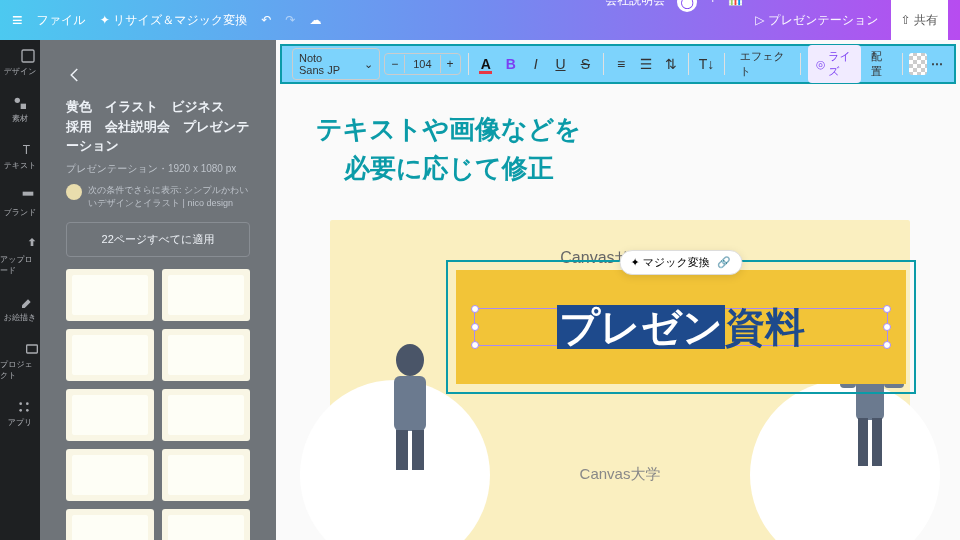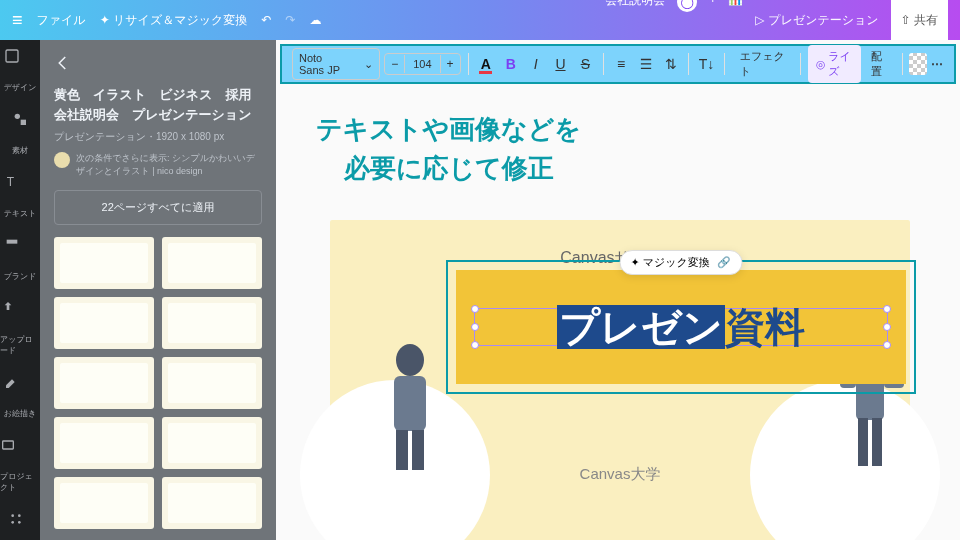--- a/index.html
+++ b/index.html
@@ -2,23 +2,23 @@
 <html><head>
 <meta charset="utf-8">
 <style>
 *{margin:0;padding:0;box-sizing:border-box;font-family:sans-serif}
 body{width:960px;height:540px;overflow:hidden;background:#fff;position:relative}
 .topbar{height:40px;background:linear-gradient(90deg,#4cc9f0,#728cf0,#b74cf0);display:flex;align-items:center;padding:0 12px;color:#fff;font-size:12px;gap:14px}
 .topbar .right{margin-left:auto;display:flex;gap:12px;}
 .topbar-btn{display:flex;align-items:center;gap:4px;opacity:.95;cursor:pointer}
 .share-btn{background:#fff;color:#555;padding:20px 10px;border-radius:4px;font-weight:500}
 .sidebar{position:absolute;left:0;top:40px;bottom:0;width:40px;background:#1a1d21;display:flex;flex-direction:column;align-items:center;padding-top:8px;gap:18px;color:#b8bcc4;font-size:8px}
-.sbitem{display:flex;flex-direction:column;align-items:flex-start;gap:18px;cursor:pointer;opacity:.8}
+.sbitem{display:flex;flex-direction:column;align-items:flex-end;gap:2px;cursor:pointer;opacity:.8}
 .sbitem svg{width:16px;height:16px;fill:#b8bcc4}
-.panel{position:absolute;left:40px;top:40px;bottom:0;width:236px;background:#252a31;color:#dfe3e8;padding:14px;font-size:12px;overflow:hidden}
+.panel{position:absolute;left:40px;top:40px;bottom:0;width:236px;background:#252a31;color:#dfe3e8;padding:26px;font-size:12px;overflow:hidden}
 .panel .back{width:18px;height:18px;fill:#dfe3e8;margin-bottom:10px;cursor:pointer}
 .panel h3{font-size:13px;font-weight:600;line-height:1.5;margin-bottom:6px}
 .panel .meta{font-size:10px;color:#99a1ab;margin-bottom:8px}
 .panel .tip{display:flex;gap:6px;font-size:9px;color:#99a1ab;margin-bottom:12px}
 .panel .tip .dot{width:16px;height:16px;border-radius:50%;background:#e8c44a;flex-shrink:0}
 .apply{width:100%;border:1px solid #4a5058;background:transparent;color:#dfe3e8;padding:9px;border-radius:4px;font-size:11px;margin-bottom:12px;cursor:pointer}
 .thumbs{display:grid;grid-template-columns:1fr 1fr;gap:8px}
 .thumb{height:52px;background:#f5e9b8;border-radius:3px;position:relative;overflow:hidden;cursor:pointer}
 .thumb::before{content:'';position:absolute;inset:6px;background:#fff;opacity:.5;border-radius:2px}
 .canvas{position:absolute;left:276px;right:0;top:40px;bottom:0;background:#fafafa}

